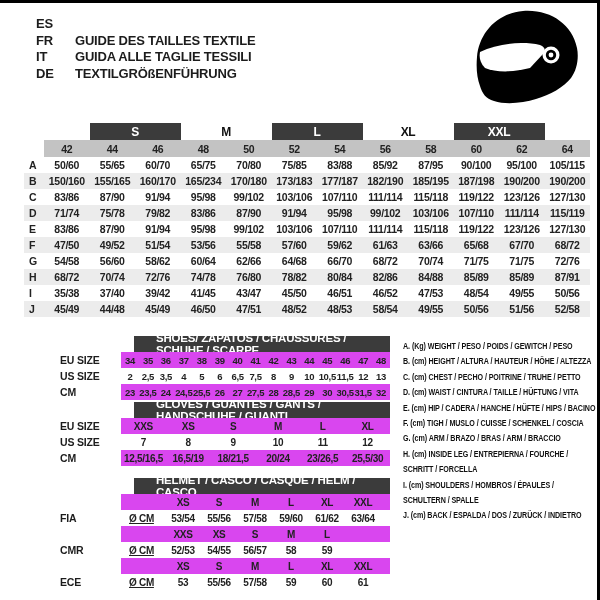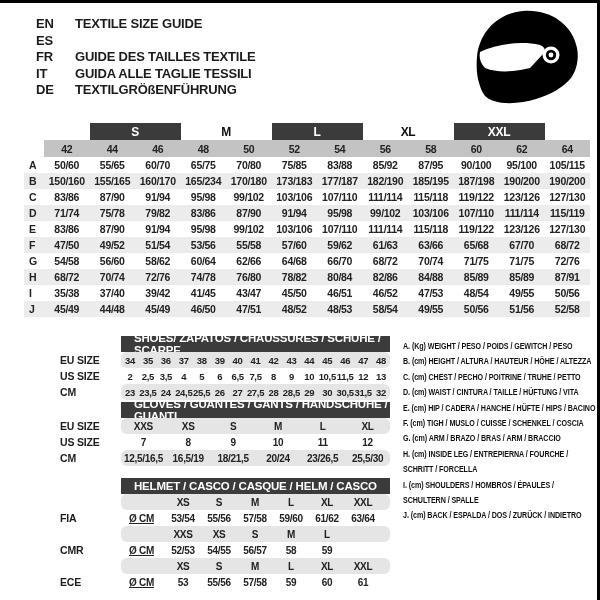--- a/index.html
+++ b/index.html
@@ -24,43 +24,39 @@
   .main-table thead tr.num-row td { background: #c3c3c3; height: 17px; }
   .main-table thead tr.num-row th { background: transparent; }
   .main-table tbody th { text-align: left; padding-left: 5px; }
   .main-table tr.alt th, .main-table tr.alt td { background: #ececec; }
 
   
   .sub-block { position: absolute; left: 24px; width: 366px; }
   .sub-row { display: flex; height: 16px; }
   .sub-label { width: 61px; font-weight: 700; font-size: 10.5px; letter-spacing: -0.2px; line-height: 16px; margin-left: 36px; }
   .sub-content { flex: 1; display: flex; align-items: center; }
-  .sub-content.bar { background: #3b3b3b; color: #fff; font-weight: 700; font-size: 11.5px; letter-spacing: -0.2px; padding-left: 13px; }
-  .sub-content.gray { background: #e5e5e5; border-radius: 6px; }
+  .sub-content.bar { background: #3b3b3b; color: #fff; font-weight: 700; font-size: 11.5px; letter-spacing: -0.2px; padding-left: 22px; margin-left: 13px; }
+  .sub-content.gray { background: #d946ef; }
   .cell { flex: 1; text-align: center; font-weight: 700; font-size: 10px; letter-spacing: -0.3px; color: #222; white-space: nowrap; overflow: hidden; }
   .cell.sm { font-size: 9.5px; }
   .hunit { width: 44px; padding-left: 8px; font-weight: 700; font-size: 10px; letter-spacing: -0.3px; color: #222; text-decoration: underline; }
   .hcell { width: 36px; text-align: center; font-weight: 700; font-size: 10px; letter-spacing: -0.3px; color: #222; white-space: nowrap; }
   .hfill { flex: 1; }
 
   
   .legend { position: absolute; left: 403px; top: 338px; width: 260px; transform: scaleX(0.75); transform-origin: left top; }
   .legend-item { font-weight: 700; font-size: 9.5px; line-height: 15.4px; letter-spacing: -0.1px; color: #111; }
 </style>
 </head>
 <body>
 
 <div class="border-top"></div>
 <div class="border-right"></div>
 
 <div class="lang-block">
-  <div class="lang-row">
-    <span class="lang-code">EN</span>
-    <span class="lang-title">TEXTILE SIZE GUIDE</span>
-  </div>
   <div class="lang-row">
     <span class="lang-code">ES</span>
   </div>
   <div class="lang-row">
     <span class="lang-code">FR</span>
     <span class="lang-title">GUIDE DES TAILLES TEXTILE</span>
   </div>
   <div class="lang-row">
     <span class="lang-code">IT</span>
     <span class="lang-title">GUIDA ALLE TAGLIE TESSILI</span>

